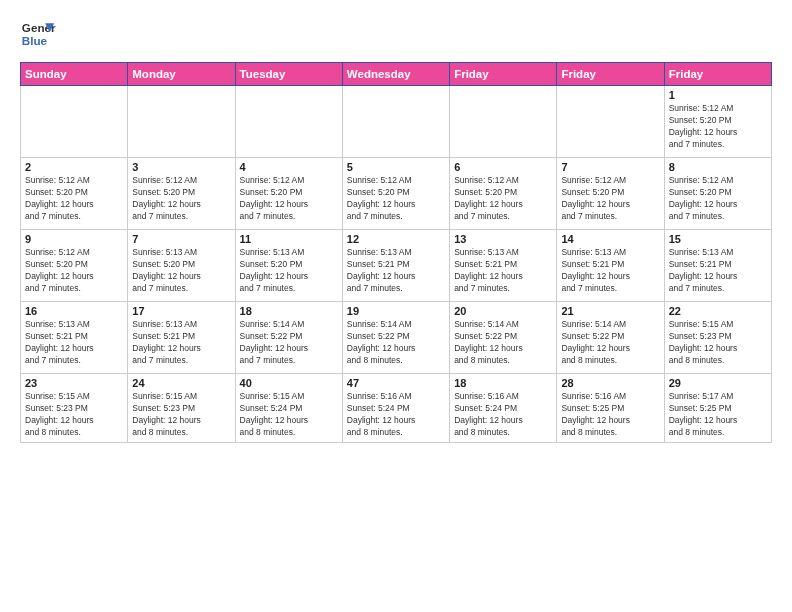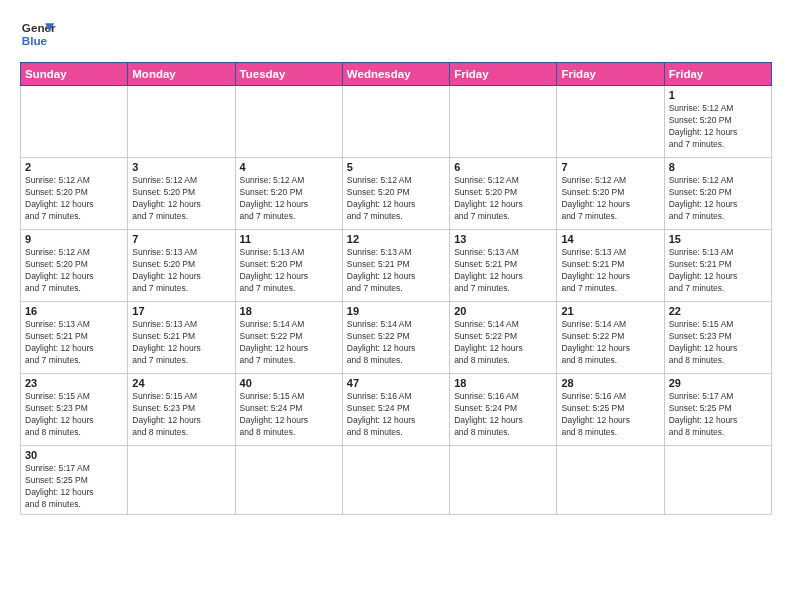--- a/index.html
+++ b/index.html
@@ -247,27 +247,15 @@
           </td>
           <td>
             <span class="day-num">28</span>
             <div class="day-info">Sunrise: 5:16 AM<br>Sunset: 5:25 PM<br>Daylight: 12 hours<br>and 8 minutes.</div>
           </td>
           <td>
             <span class="day-num">29</span>
             <div class="day-info">Sunrise: 5:17 AM<br>Sunset: 5:25 PM<br>Daylight: 12 hours<br>and 8 minutes.</div>
           </td>
         </tr>
-        <tr class="week-row">
-          <td>
-            <span class="day-num">30</span>
-            <div class="day-info">Sunrise: 5:17 AM<br>Sunset: 5:25 PM<br>Daylight: 12 hours<br>and 8 minutes.</div>
-          </td>
-          <td class="empty-cell"></td>
-          <td class="empty-cell"></td>
-          <td class="empty-cell"></td>
-          <td class="empty-cell"></td>
-          <td class="empty-cell"></td>
-          <td class="empty-cell"></td>
-        </tr>
       </tbody>
   </table>
 </div>
 
 </body></html>

